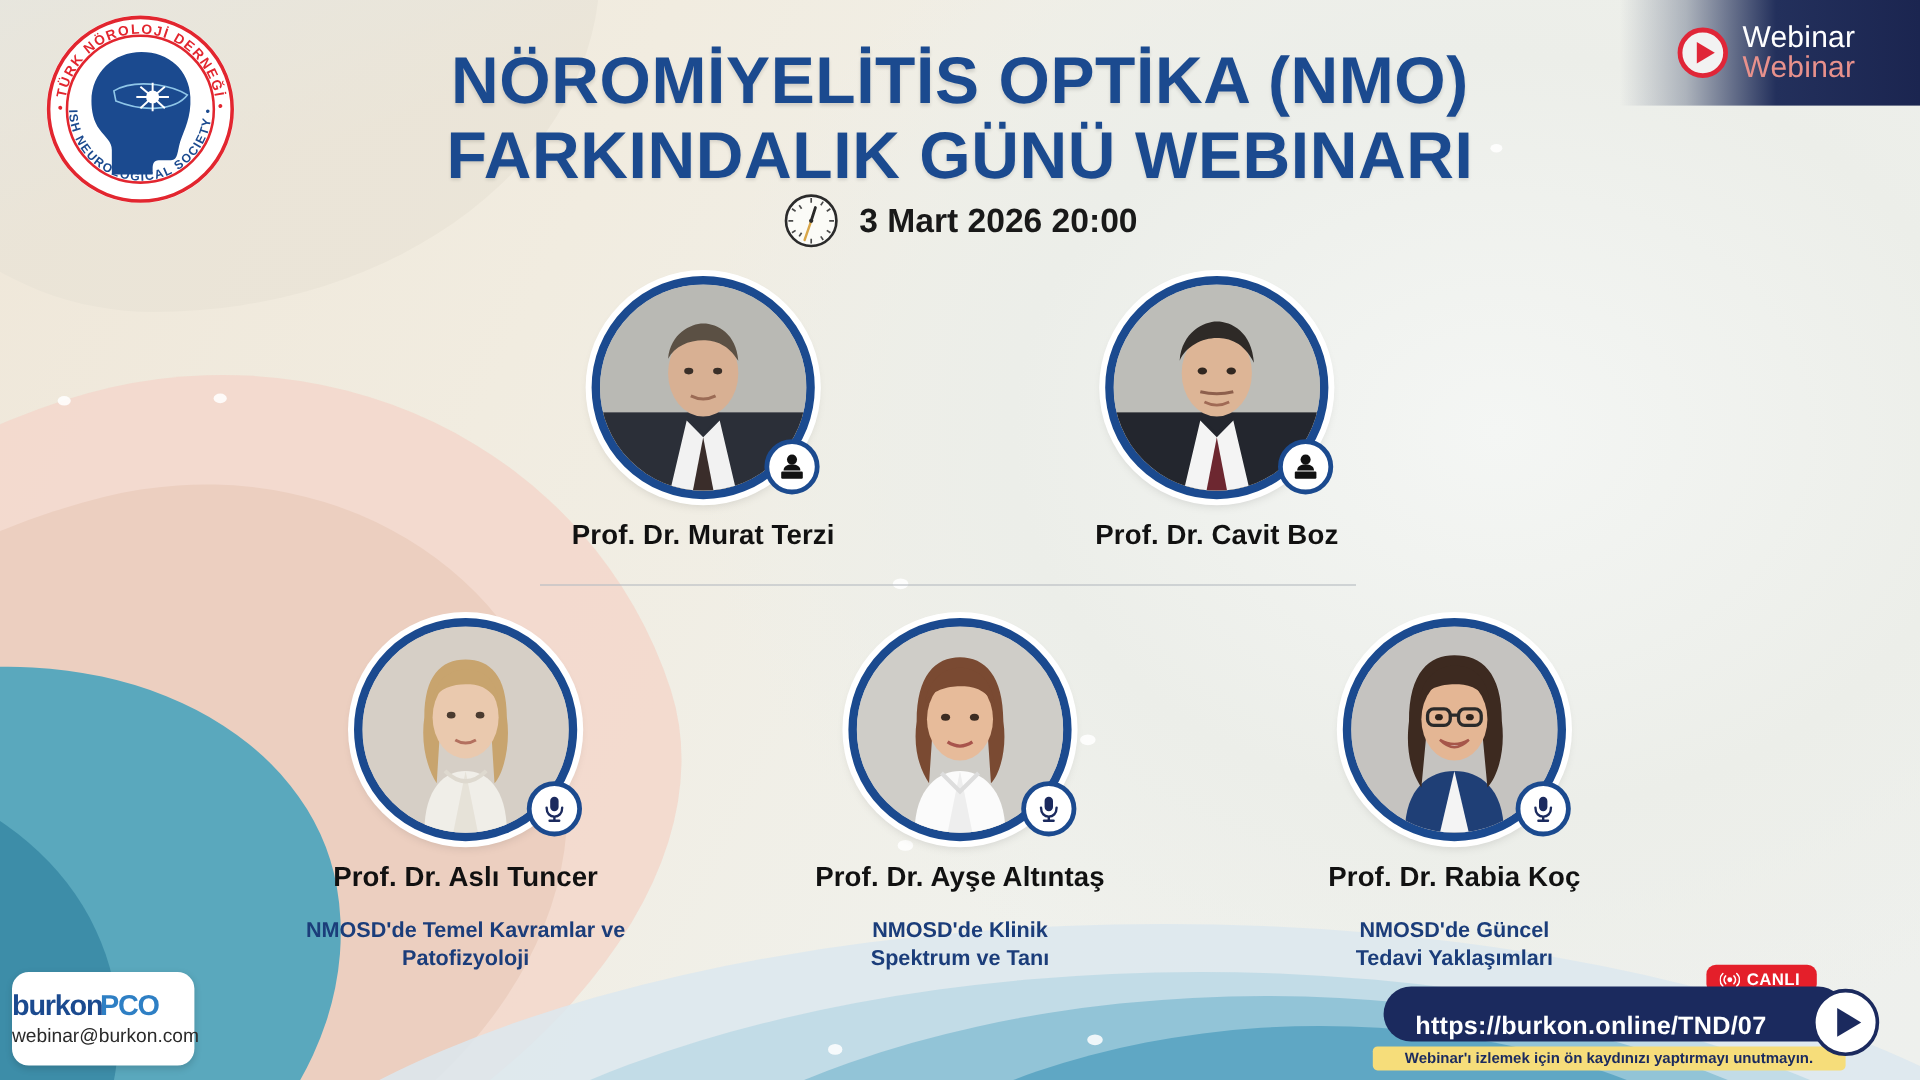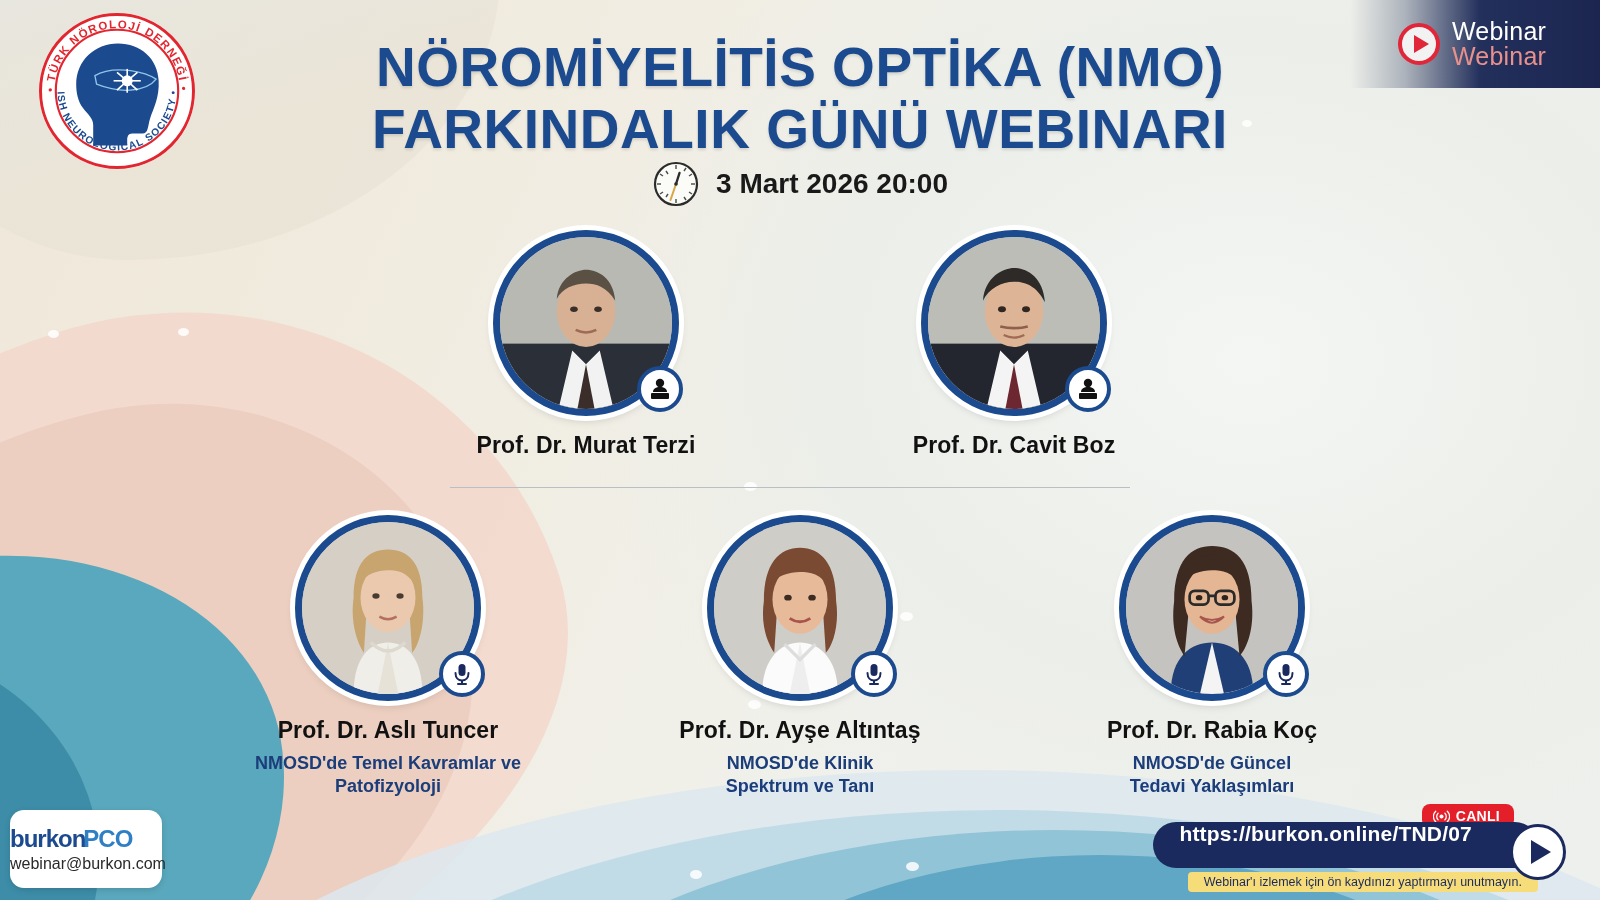--- a/index.html
+++ b/index.html
@@ -123,21 +123,21 @@
     background:#ffffff; border:4px solid #1b4a8f;
     display:flex; align-items:center; justify-content:center;
   }
   .badge-icon svg { width:26px; height:26px; }
 
   .p-name {
     margin-top:16px; font-size:23px; font-weight:bold; color:#111111;
     text-align:center; letter-spacing:.1px;
   }
   .p-topic {
-    margin-top:8px; font-size:18px; font-weight:bold; color:#1b3d7a;
+    margin-top:20px; font-size:18px; font-weight:bold; color:#1b3d7a;
     text-align:center; line-height:1.26;
   }
 
   .divider {
     position:absolute; left:450px; top:487px; width:680px; height:1px;
     background:#b9bfc4;
   }
 
   
   .burkon-box {
@@ -163,43 +163,43 @@
     display:flex; align-items:center; gap:6px; letter-spacing:.3px;
     z-index:2;
   }
   .canli-badge svg { width:17px; height:15px; }
 
   .url-pill {
     position:absolute; right:62px; bottom:32px;
     background:#1b2a5e; color:#ffffff;
     border-radius:26px; height:46px;
     padding:0 66px 0 26px;
-    display:flex; align-items:flex-start;
+    display:flex; align-items:flex-end;
     font-size:21px; font-weight:bold; letter-spacing:.2px;
     z-index:3;
   }
   .url-play {
     position:absolute; right:34px; bottom:20px;
     width:56px; height:56px; border-radius:50%;
     background:#ffffff; border:3px solid #1b2a5e;
     display:flex; align-items:center; justify-content:center;
     z-index:4;
   }
   .url-play .tri {
     width:0; height:0;
     border-left:20px solid #1b2a5e;
     border-top:12px solid transparent;
     border-bottom:12px solid transparent;
     margin-left:6px;
   }
   .notice-bar {
     position:absolute; right:62px; bottom:8px;
     background:#f6dd7a; color:#1b2a5e;
-    border-radius:4px; padding:3px 16px;
-    font-size:12.5px; font-weight:normal; white-space:nowrap;
+    border-radius:4px; padding:3px 27px;
+    font-size:12.5px; font-weight:bold; white-space:nowrap;
     z-index:2;
   }
 </style>
 </head>
 <body>
 
 <div class="bg">
   <div class="bg-base"></div>
   <div class="blob blob-top-left"></div>
   <div class="blob blob-peach-1"></div>

